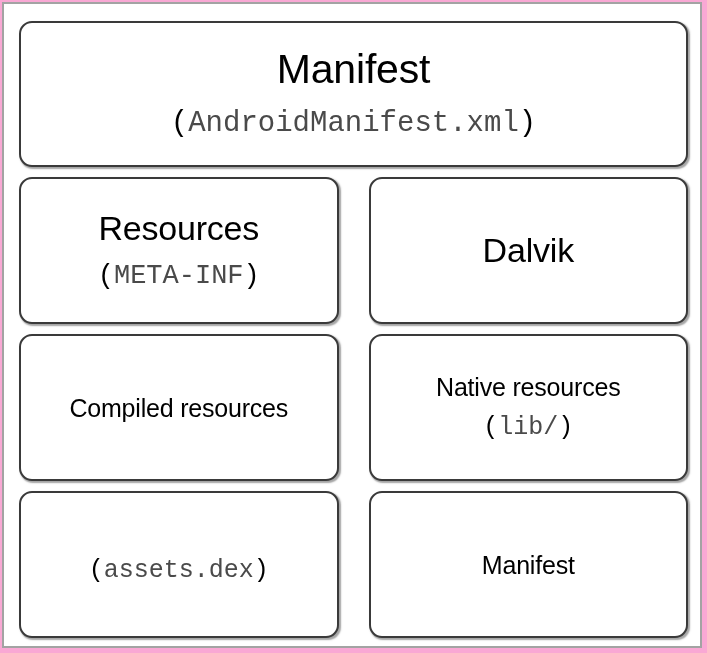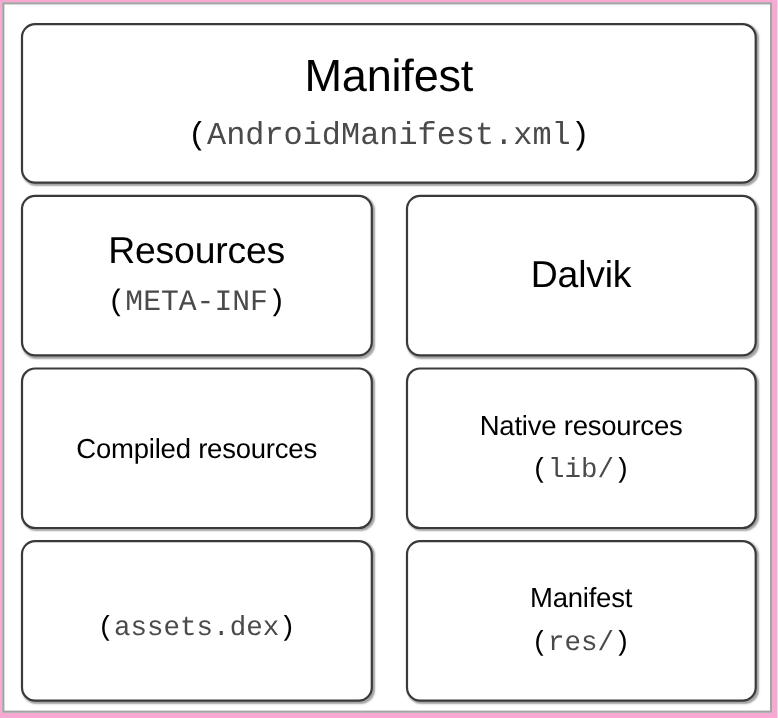--- a/index.html
+++ b/index.html
@@ -134,18 +134,17 @@
         <div class="path p-md"><span>(</span><span class="mono">lib/</span><span>)</span></div>
       </div>
     </div>
 
     <div class="row">
       <div class="cell">
         <div class="path p-md"><span>(</span><span class="mono">assets.dex</span><span>)</span></div>
       </div>
       <div class="cell">
         <div class="title t-md">Manifest</div>
-        <div class="path p-md"><span>(</span><span class="mono">res/</span><span>)</span></div>
       </div>
     </div>
 
   </div>
 </div>
 
 </body></html>

